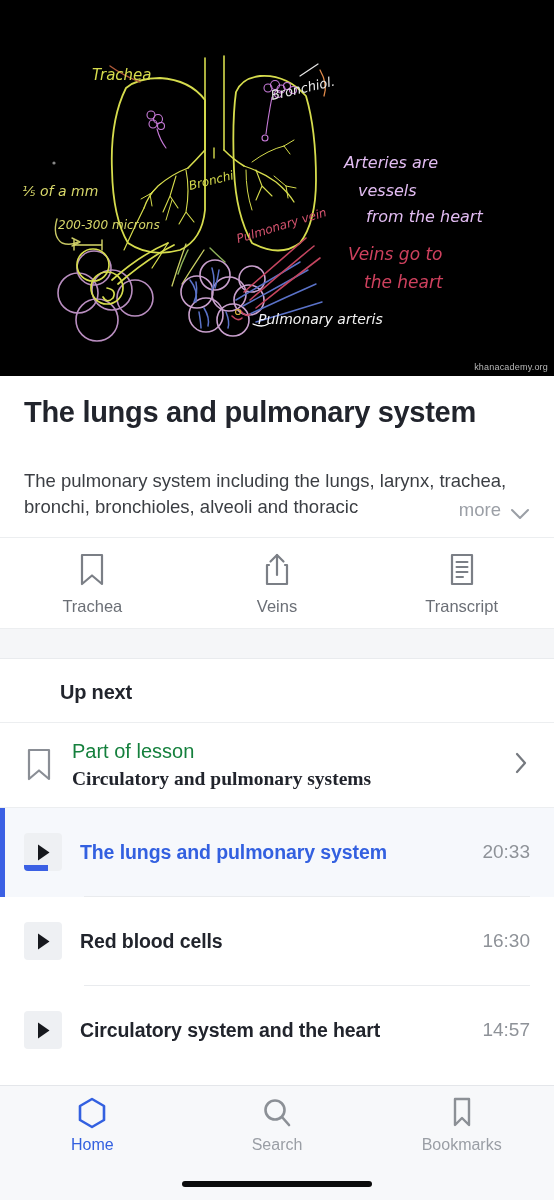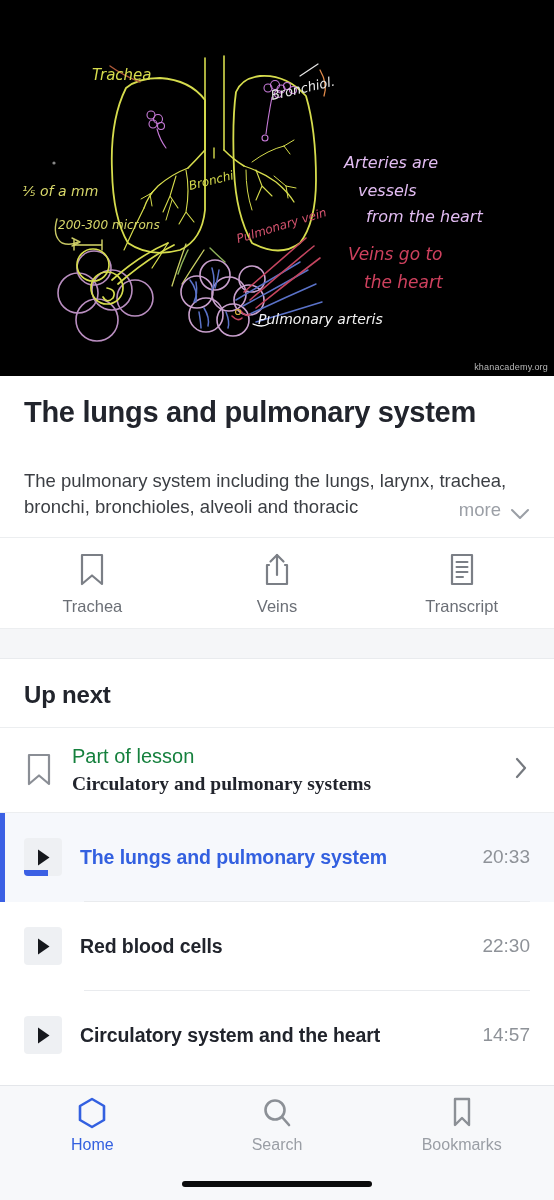--- a/index.html
+++ b/index.html
@@ -56,21 +56,21 @@
 
   
   .spacer { height: 30px; background: #f5f6f8; flex: none;
             border-bottom: 1px solid #e9ebee; }
 
   
   .upnext-head {
     padding: 22px 24px 18px 24px; background: #fff; flex: none;
     border-bottom: 1px solid #eceef0;
   }
-  .upnext-title { font-size: 24px; font-weight: 700; color: #21242c; letter-spacing: -0.2px; }
+  .upnext-title { font-size: 20px; font-weight: 700; color: #21242c; letter-spacing: -0.2px; margin-left: 36px; }
 
   .lesson-row {
     display: flex; align-items: center; gap: 16px;
     padding: 16px 22px 16px 22px; background: #fff; flex: none;
     border-bottom: 1px solid #eceef0;
     min-height: 84px;
   }
   .lesson-icon { width: 34px; display: flex; justify-content: center; flex: none; }
   .lesson-txt { flex: 1; display: flex; flex-direction: column; gap: 3px; }
   .lesson-kicker { font-size: 20px; color: #15803d; line-height: 1.25; }
@@ -319,21 +319,21 @@
       <div class="sep"></div>
     </div>
 
     <div class="vrow">
       <div class="vthumb">
         <svg width="17" height="19" viewBox="0 0 17 19">
           <path d="M3 1.5 L14.5 9.5 L3 17.5 Z" fill="#16181d"></path>
         </svg>
       </div>
       <div class="vtitle">Red blood cells</div>
-      <div class="vdur">22:30</div>
+      <div class="vdur">16:30</div>
       <div class="sep"></div>
     </div>
 
     <div class="vrow">
       <div class="vthumb">
         <svg width="17" height="19" viewBox="0 0 17 19">
           <path d="M3 1.5 L14.5 9.5 L3 17.5 Z" fill="#16181d"></path>
         </svg>
       </div>
       <div class="vtitle">Circulatory system and the heart</div>

